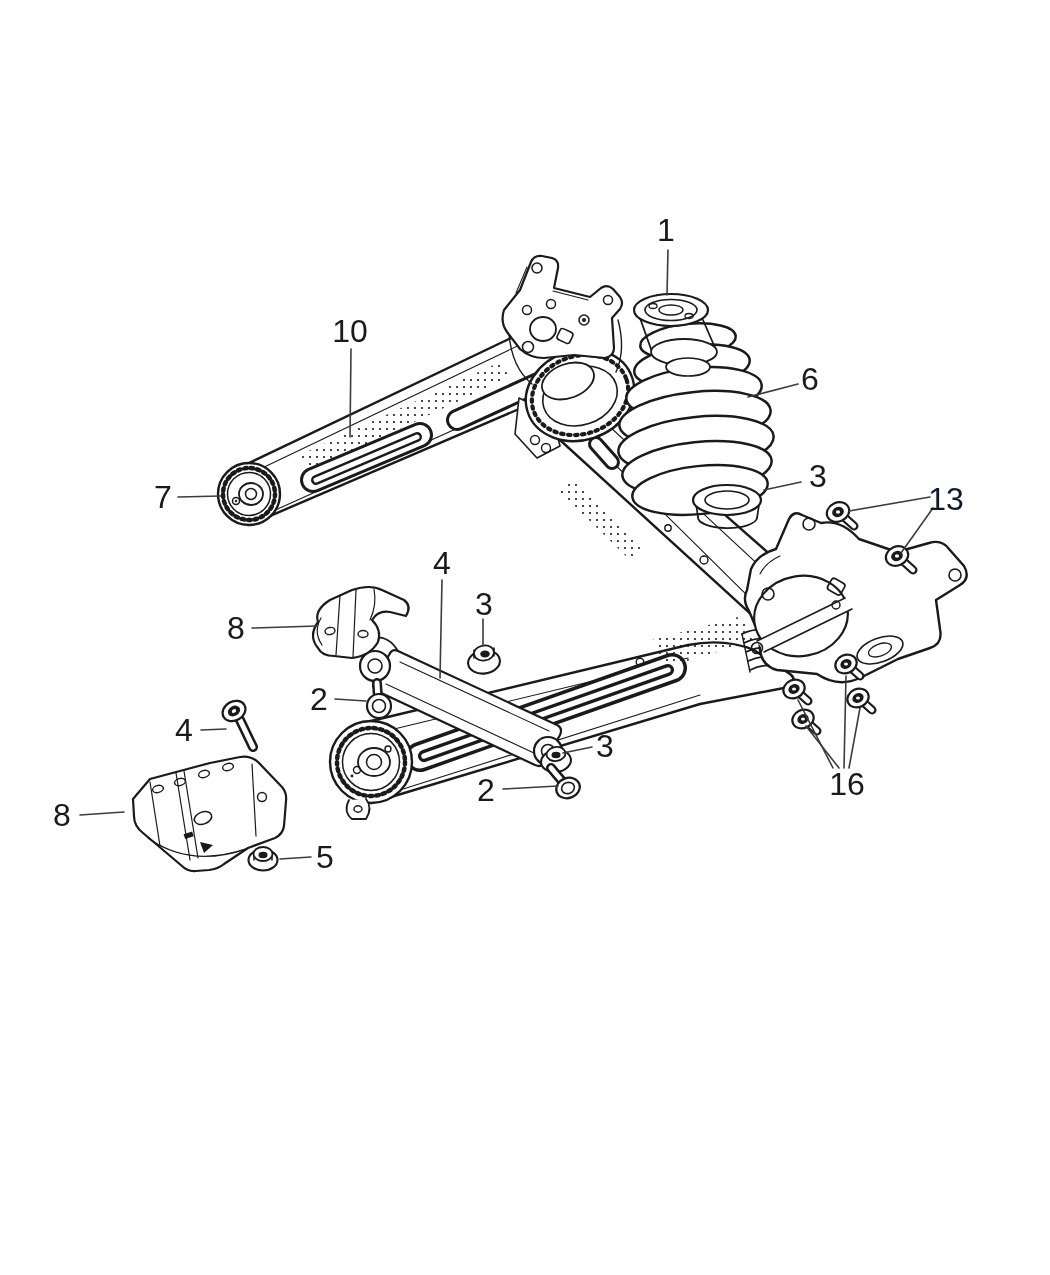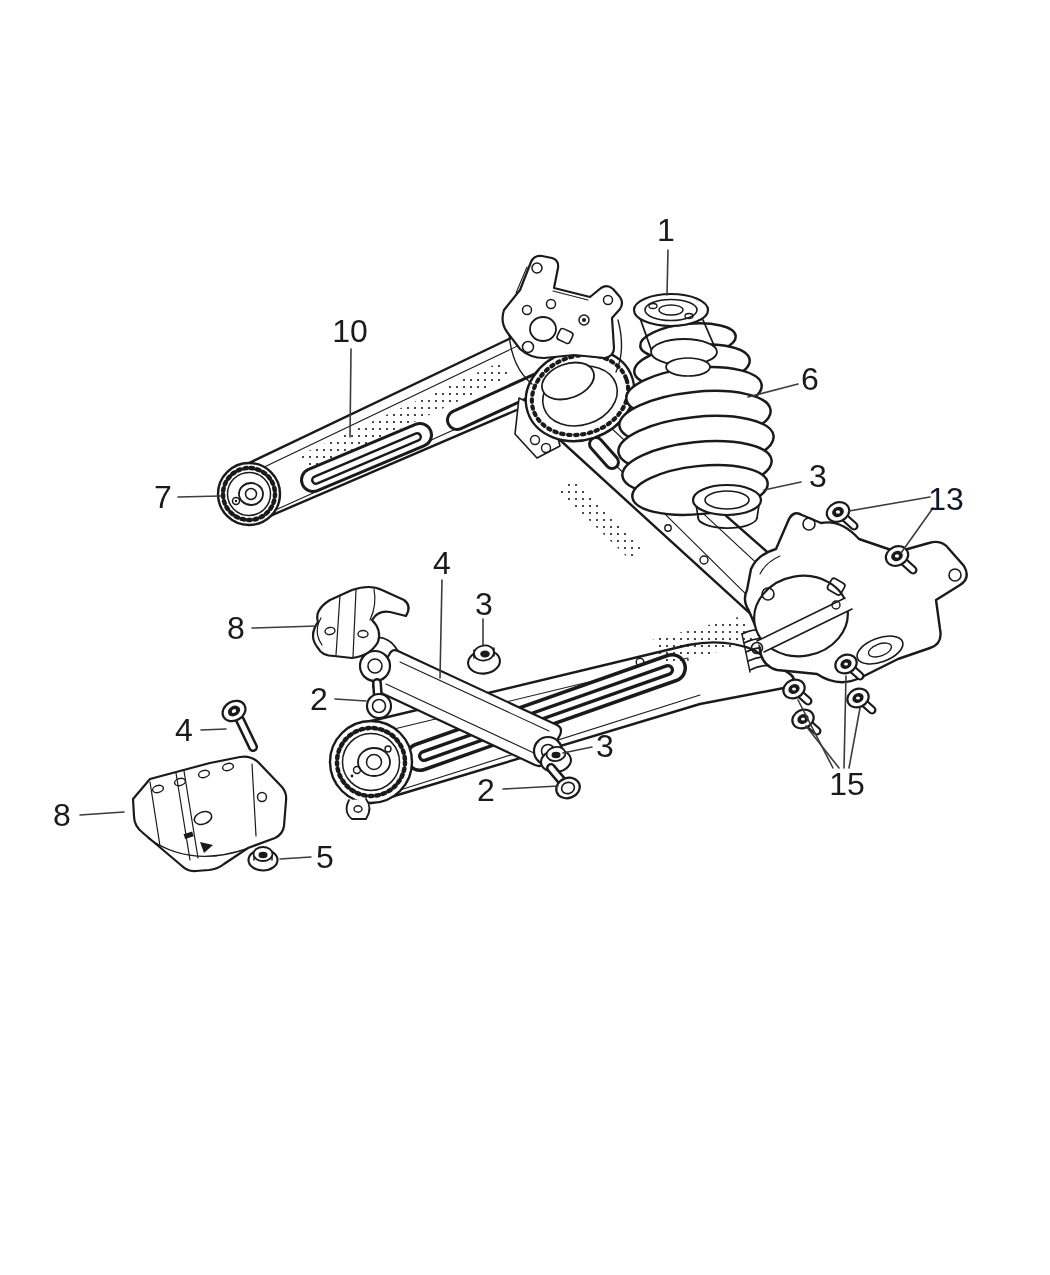--- a/index.html
+++ b/index.html
@@ -317,15 +317,15 @@
       <span class="callout" style="left: 946px; top: 499px; font-size: 32px; color: #0f172a;">13</span>
       <span class="callout" style="left: 442px; top: 563px; font-size: 32px; color: rgb(26, 26, 26);">4</span>
       <span class="callout" style="left: 236px; top: 628px; font-size: 32px; color: rgb(26, 26, 26);">8</span>
       <span class="callout" style="left: 484px; top: 604px; font-size: 32px; color: rgb(26, 26, 26);">3</span>
       <span class="callout" style="left: 319px; top: 699px; font-size: 32px; color: rgb(26, 26, 26);">2</span>
       <span class="callout" style="left: 184px; top: 730px; font-size: 32px; color: rgb(26, 26, 26);">4</span>
       <span class="callout" style="left: 486px; top: 790px; font-size: 32px; color: rgb(26, 26, 26);">2</span>
       <span class="callout" style="left: 605px; top: 746px; font-size: 32px; color: rgb(26, 26, 26);">3</span>
       <span class="callout" style="left: 62px; top: 815px; font-size: 32px; color: rgb(26, 26, 26);">8</span>
       <span class="callout" style="left: 325px; top: 857px; font-size: 32px; color: rgb(26, 26, 26);">5</span>
-      <span class="callout" style="left: 847px; top: 784px; font-size: 32px; color: rgb(26, 26, 26);">15</span>
+      <span class="callout" style="left: 847px; top: 784px; font-size: 32px; color: rgb(26, 26, 26);">16</span>
     </div>
 </div>
 
 </body></html>

